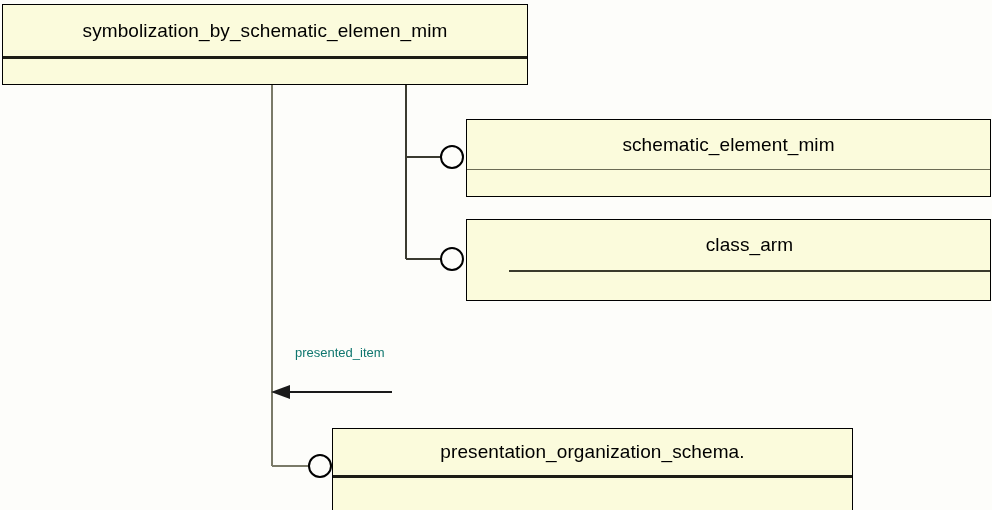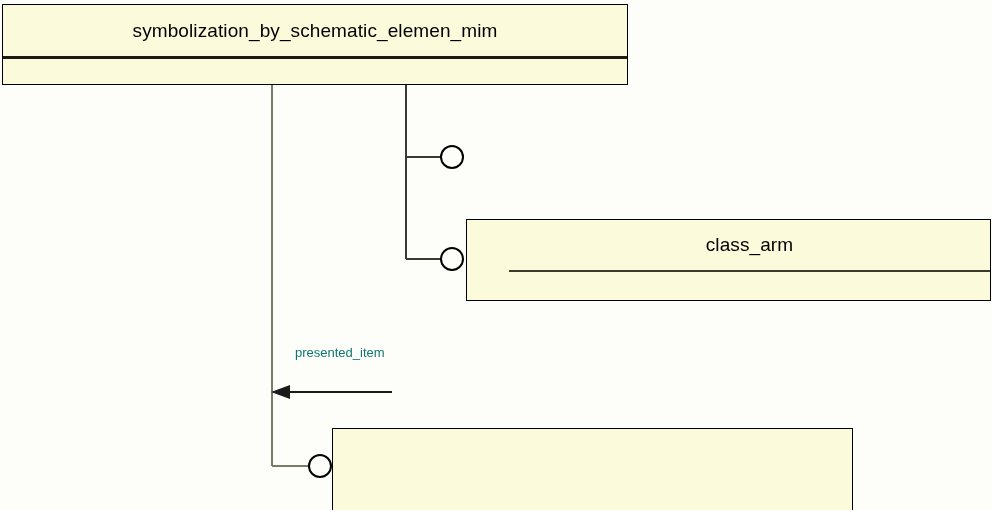--- a/index.html
+++ b/index.html
@@ -87,32 +87,37 @@
       <path d="M272 466 L309 466"></path>
     </g>
     <circle cx="320" cy="466" r="11" fill="#fdfdfa" stroke="#000000" stroke-width="2"></circle>
 
     <g>
       <line x1="392" y1="392" x2="283" y2="392" stroke="#1a1a1a" stroke-width="2"></line>
       <polygon points="271,392 290,385 290,399" fill="#1a1a1a"></polygon>
     </g>
   </svg>
 
-  <div class="ent thick" style="left:2px; top:4px; width:626px; height:81px;">
+  <div class="ent thick" style="left:2px; top:4px; width:526px; height:81px;">
     <div class="title" style="height:51px;">symbolization_by_schematic_elemen_mim</div>
     <div class="body"></div>
   </div>
 
+  <div class="ent thin" style="left:466px; top:119px; width:525px; height:78px;">
+    <div class="title" style="height:49px;">schematic_element_mim</div>
+    <div class="body"></div>
+  </div>
 
   <div class="ent medium" style="left:466px; top:219px; width:525px; height:82px;">
     <div class="title" style="height:50px;">class_arm</div>
     <div class="body"></div>
   </div>
 
   <div class="ent thick" style="left:332px; top:428px; width:521px; height:86px;">
+    <div class="title" style="height:46px;">presentation_organization_schema.</div>
     <div class="body"></div>
   </div>
 
   <div class="rel-label" style="left:295px; top:344px;">
     <div>presented_item</div>
   </div>
 
 </div>
 
 </body></html>

